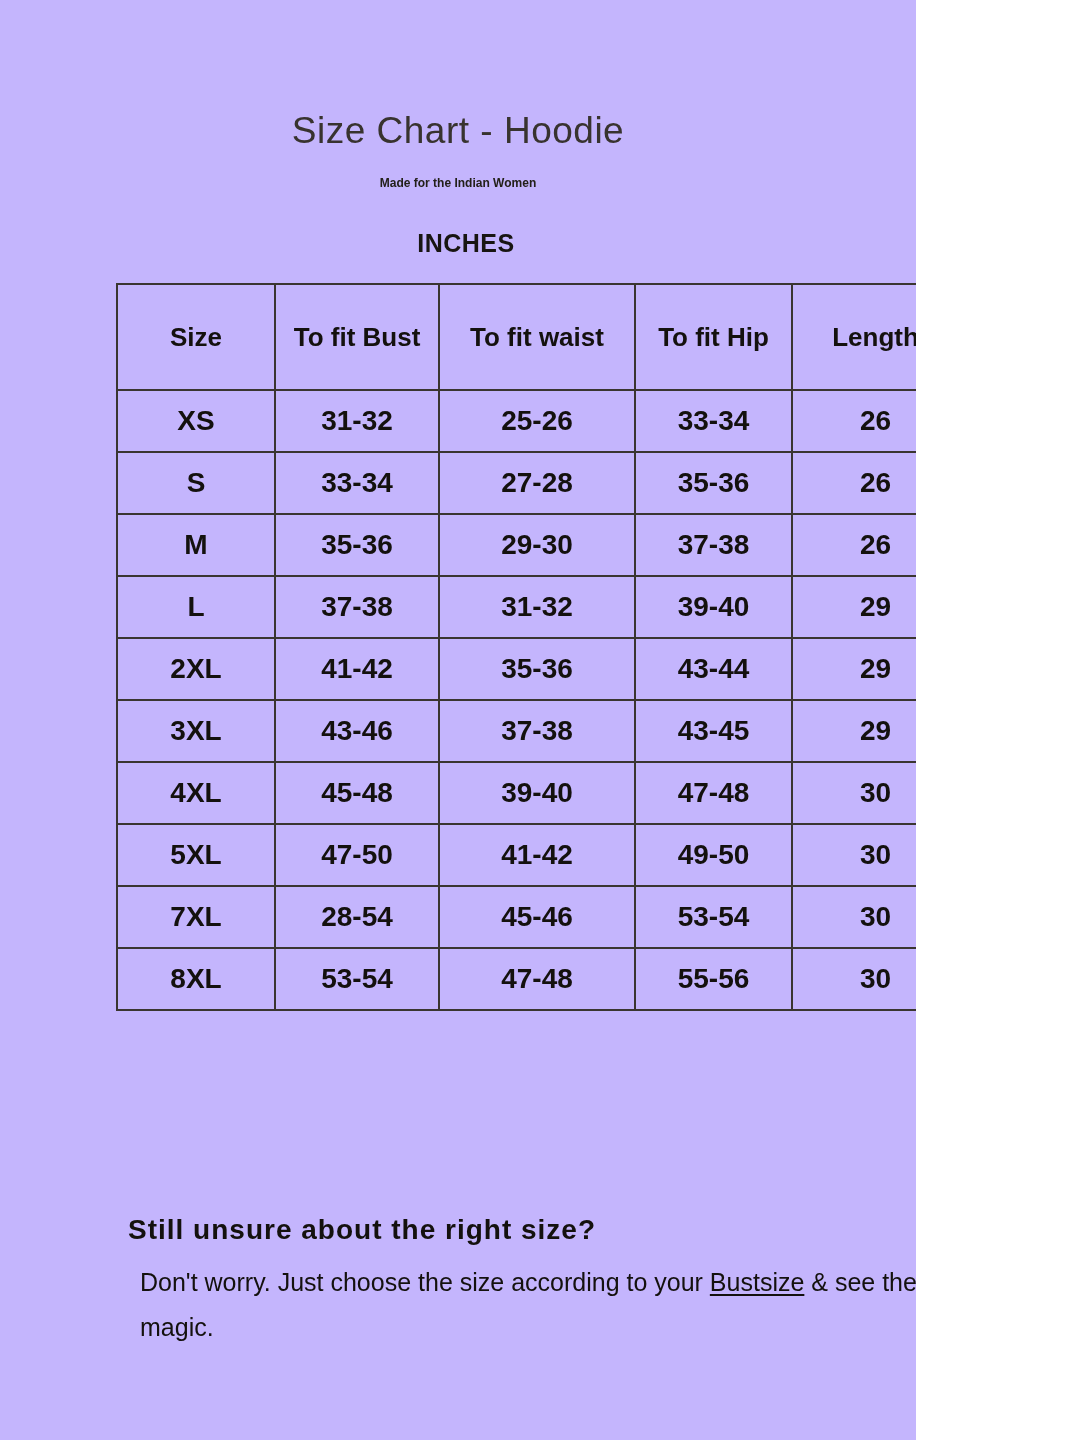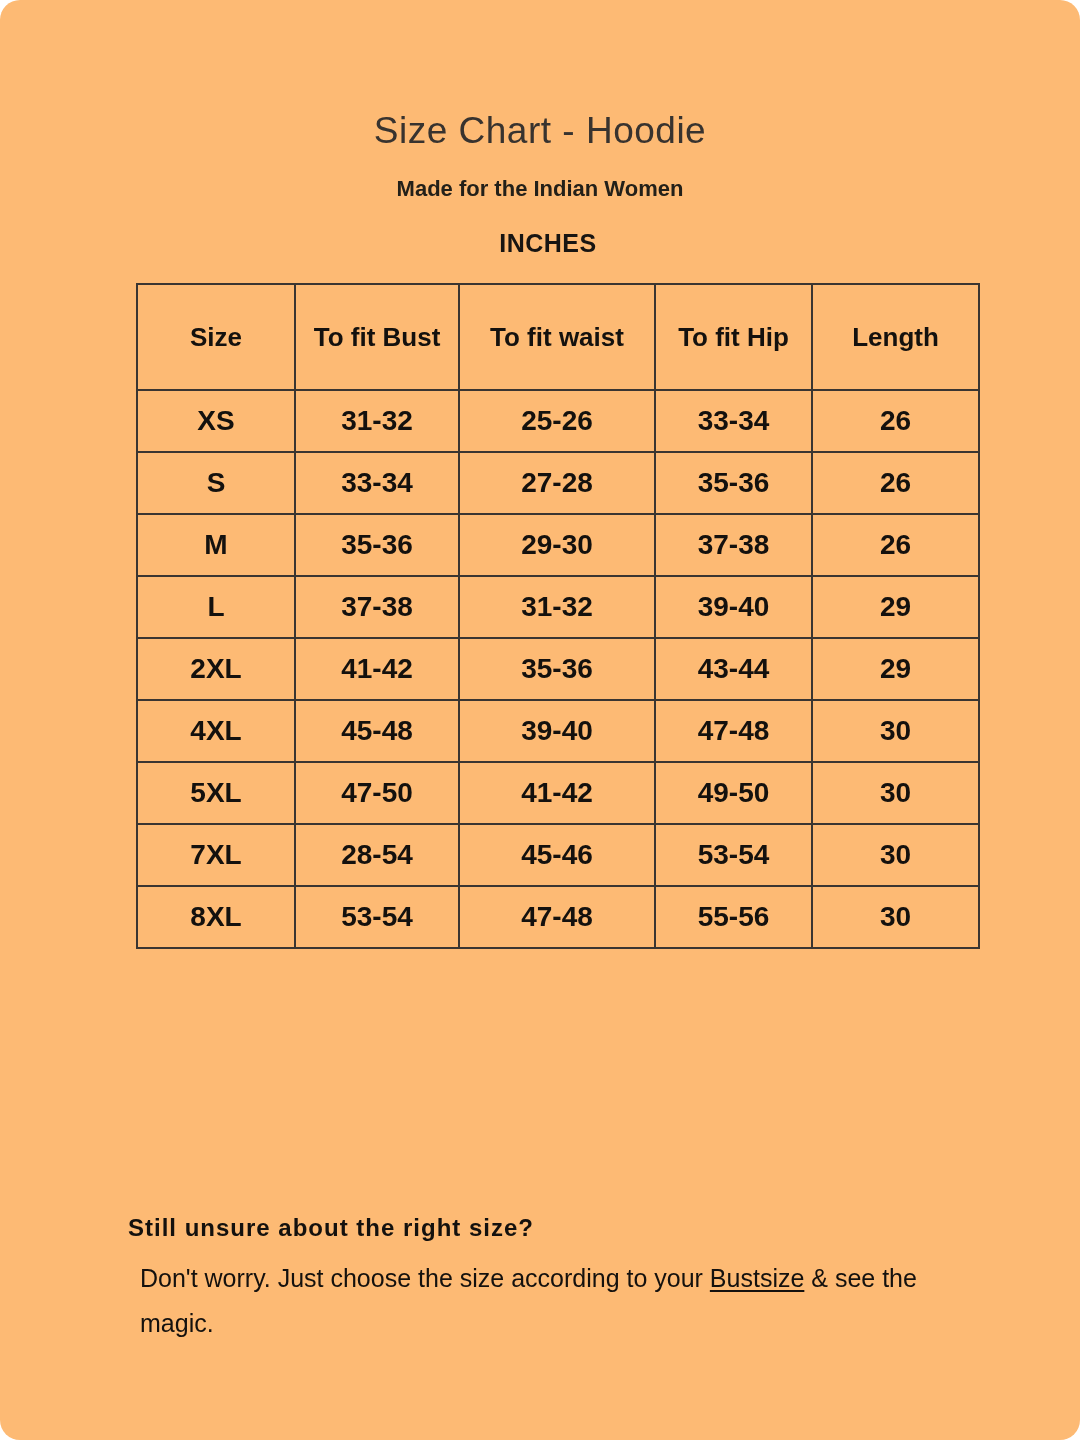--- a/index.html
+++ b/index.html
@@ -1,63 +1,62 @@
 <!DOCTYPE html>
 <html><head>
 <meta charset="utf-8">
 <style>
   html, body {
     margin: 0;
     padding: 0;
   }
   .page {
     position: relative;
-    width: 1080px;
+    width: 916px;
     height: 1440px;
-    background: #fdba74;
+    background: #c4b5fd;
     font-family: "Liberation Sans", sans-serif;
     color: #1d1a18;
     overflow: hidden;
-    border-radius: 20px;
   }
   .title {
     position: absolute;
     top: 110px;
     left: 0;
     width: 100%;
     text-align: center;
     font-size: 37px;
     font-weight: 400;
     color: #38332f;
     letter-spacing: 0.5px;
   }
   .subtitle {
     position: absolute;
     top: 176px;
     left: 0;
     width: 100%;
     text-align: center;
-    font-size: 22px;
+    font-size: 12px;
     font-weight: 700;
     color: #232019;
   }
   .unit-label {
     position: absolute;
     top: 229px;
     left: 8px;
     width: 100%;
     text-align: center;
     font-size: 25px;
     font-weight: 700;
     letter-spacing: 0.5px;
     color: #181512;
   }
   table.size-table {
     position: absolute;
-    left: 136px;
+    left: 116px;
     top: 283px;
     width: 842px;
     border-collapse: collapse;
     table-layout: fixed;
   }
   table.size-table th,
   table.size-table td {
     border: 2px solid #3a3531;
     text-align: center;
     vertical-align: middle;
@@ -79,21 +78,21 @@
   .col-waist  { width: 196px; }
   .col-hip    { width: 157px; }
   .col-length { width: 167px; }
   .footer {
     position: absolute;
     left: 128px;
     top: 1214px;
     width: 830px;
   }
   .footer-heading {
-    font-size: 24px;
+    font-size: 28px;
     font-weight: 700;
     letter-spacing: 1px;
     color: #14110e;
     margin: 0 0 14px 0;
   }
   .footer-body {
     font-size: 25px;
     font-weight: 400;
     color: #14110e;
     line-height: 45px;
@@ -163,20 +162,27 @@
           <td>29</td>
         </tr>
         <tr>
           <td>2XL</td>
           <td>41-42</td>
           <td>35-36</td>
           <td>43-44</td>
           <td>29</td>
         </tr>
         <tr>
+          <td>3XL</td>
+          <td>43-46</td>
+          <td>37-38</td>
+          <td>43-45</td>
+          <td>29</td>
+        </tr>
+        <tr>
           <td>4XL</td>
           <td>45-48</td>
           <td>39-40</td>
           <td>47-48</td>
           <td>30</td>
         </tr>
         <tr>
           <td>5XL</td>
           <td>47-50</td>
           <td>41-42</td>

